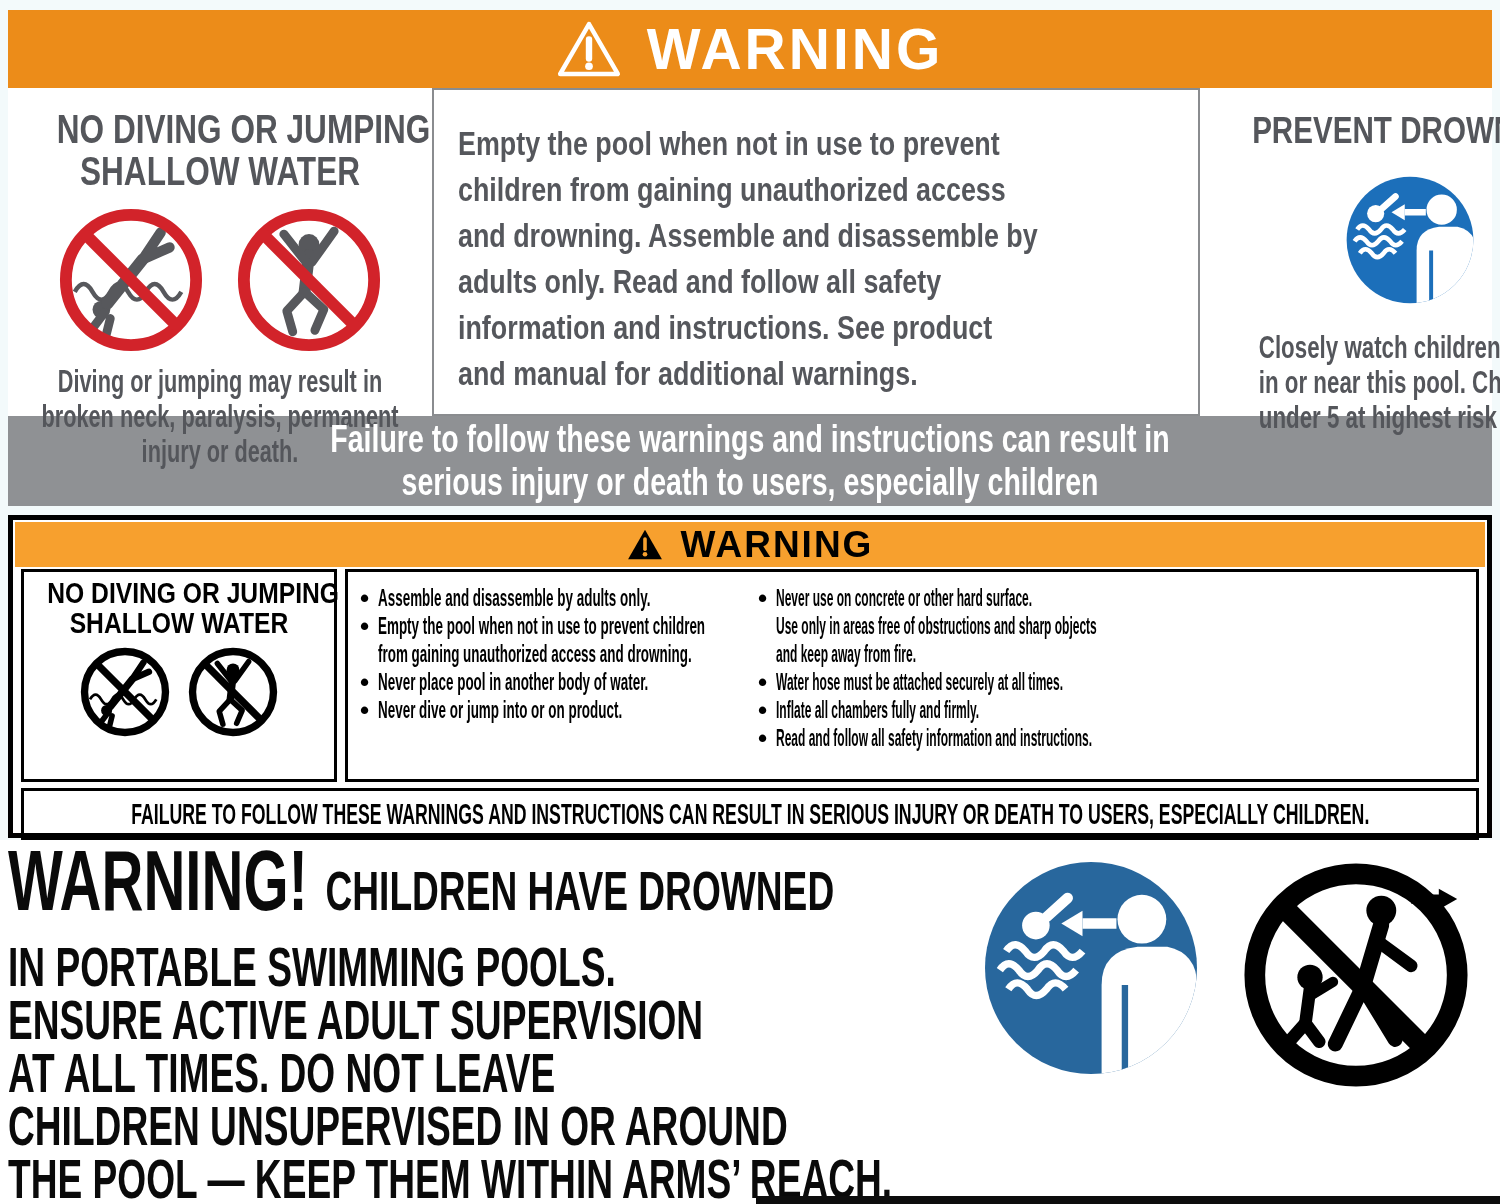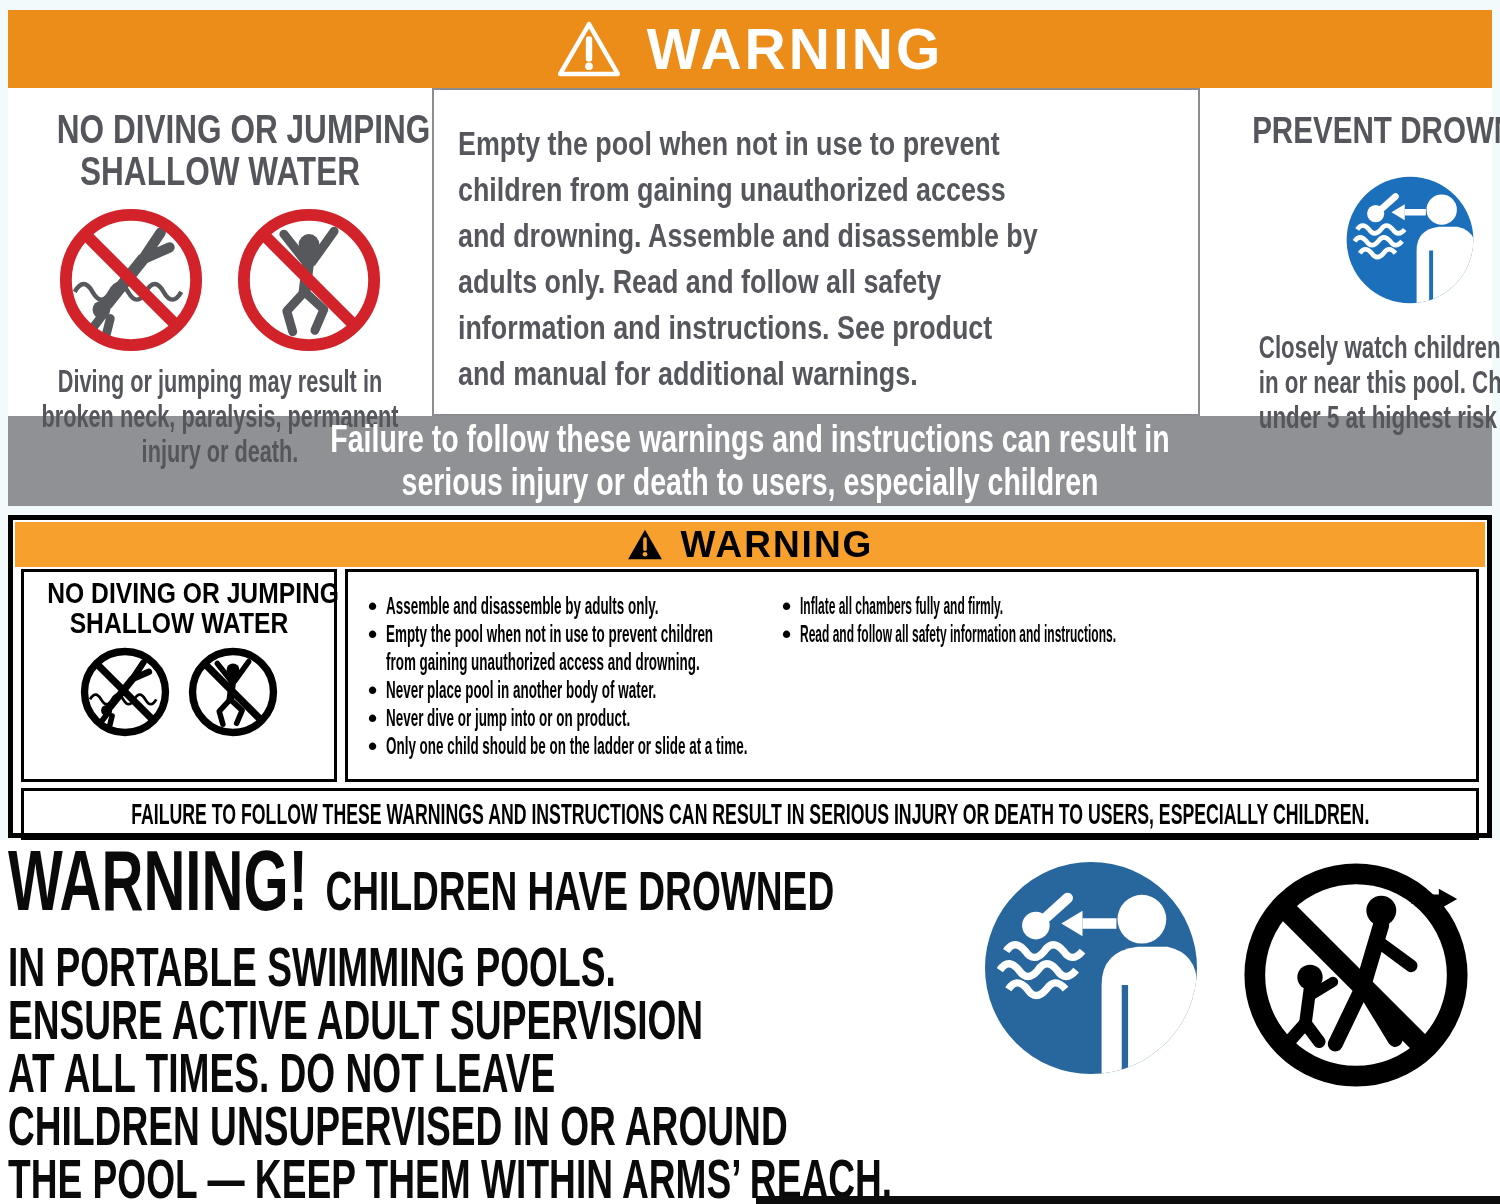--- a/index.html
+++ b/index.html
@@ -43,21 +43,21 @@
   .l2-content{display:flex;gap:8px;margin:2px 8px 0 8px;height:213px;}
   .l2-box{border:3px solid #000;box-sizing:border-box;}
   .l2-col1{width:316px;text-align:center;padding-top:6px;}
   .l2-title{font-size:29px;line-height:30px;font-weight:bold;color:#000;}
   .l2-title div{white-space:nowrap;transform:scaleX(.85);transform-origin:center top;}
   .l2-iconrow{display:flex;justify-content:center;gap:16px;margin-top:8px;}
   .l2-iconrow svg{width:92px;height:92px;}
   .l2-cap{margin-top:6px;font-size:25px;font-weight:bold;line-height:27px;text-align:center;}
   .l2-cap div{white-space:nowrap;transform:scaleX(.56);transform-origin:center top;}
   .l2-bullets{flex:1;display:flex;padding:8px 6px;}
-  .l2-bullets ul{list-style:none;margin:12px;padding:0;}
+  .l2-bullets ul{list-style:none;margin:4px;padding:0;}
   .l2-bullets li{position:relative;padding-left:20px;}
   .l2-bullets li::before{content:"•";position:absolute;left:2px;top:0;font-size:26px;font-weight:bold;line-height:28px;}
   .bl{white-space:nowrap;font-size:24px;font-weight:bold;line-height:28px;transform-origin:left top;}
   .bcol1{width:390px;}
   .bcol1 .bl{transform:scaleX(.56);}
   .bcol2{flex:1;}
   .bcol2 .bl{transform:scaleX(.5);}
   .l2-footer{margin:6px 8px 0 8px;border:3px solid #000;height:46px;display:flex;align-items:center;justify-content:center;}
   .l2-footer span{white-space:nowrap;font-size:30px;font-weight:bold;transform:scaleX(.59);transform-origin:center center;}
   
@@ -208,25 +208,30 @@
         <li>
           <div class="bl">Empty the pool when not in use to prevent children</div>
           <div class="bl">from gaining unauthorized access and drowning.</div>
         </li>
         <li>
             <div class="bl">Never place pool in another body of water.</div>
           </li>
         <li>
             <div class="bl">Never dive or jump into or on product.</div>
           </li>
-        <li>
-            <div class="bl">Only one child should be on the ladder or slide at a time.</div>
-          </li>
       </ul>
       <ul class="bcol2">
+        <li>
+          <div class="bl">Never use on concrete or other hard surface.</div>
+          <div class="bl">Use only in areas free of obstructions and sharp objects</div>
+          <div class="bl">and keep away from fire.</div>
+        </li>
+        <li>
+            <div class="bl">Water hose must be attached securely at all times.</div>
+          </li>
         <li>
             <div class="bl">Inflate all chambers fully and firmly.</div>
           </li>
         <li>
             <div class="bl">Read and follow all safety information and instructions.</div>
           </li>
       </ul>
     </div>
 
   </div>

